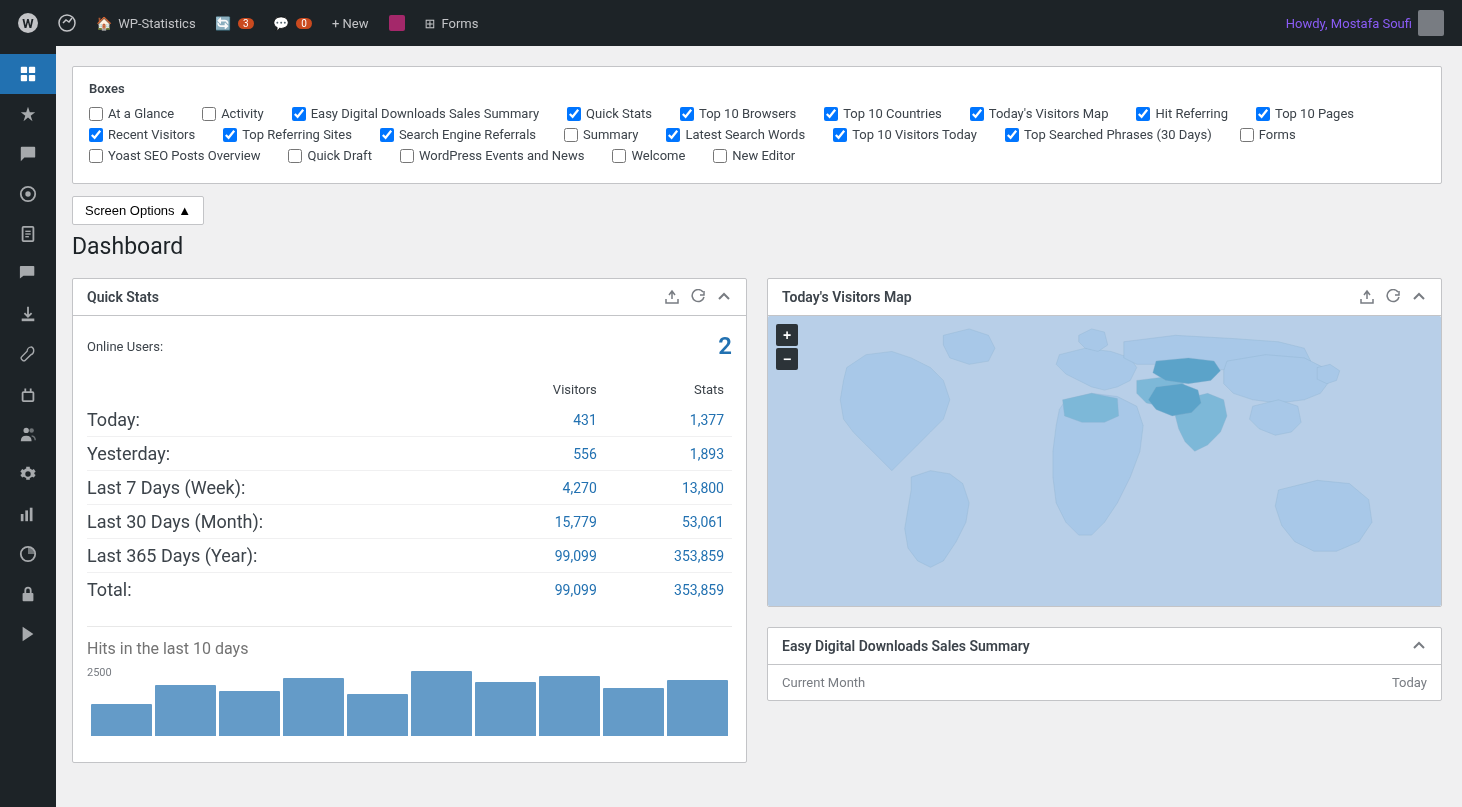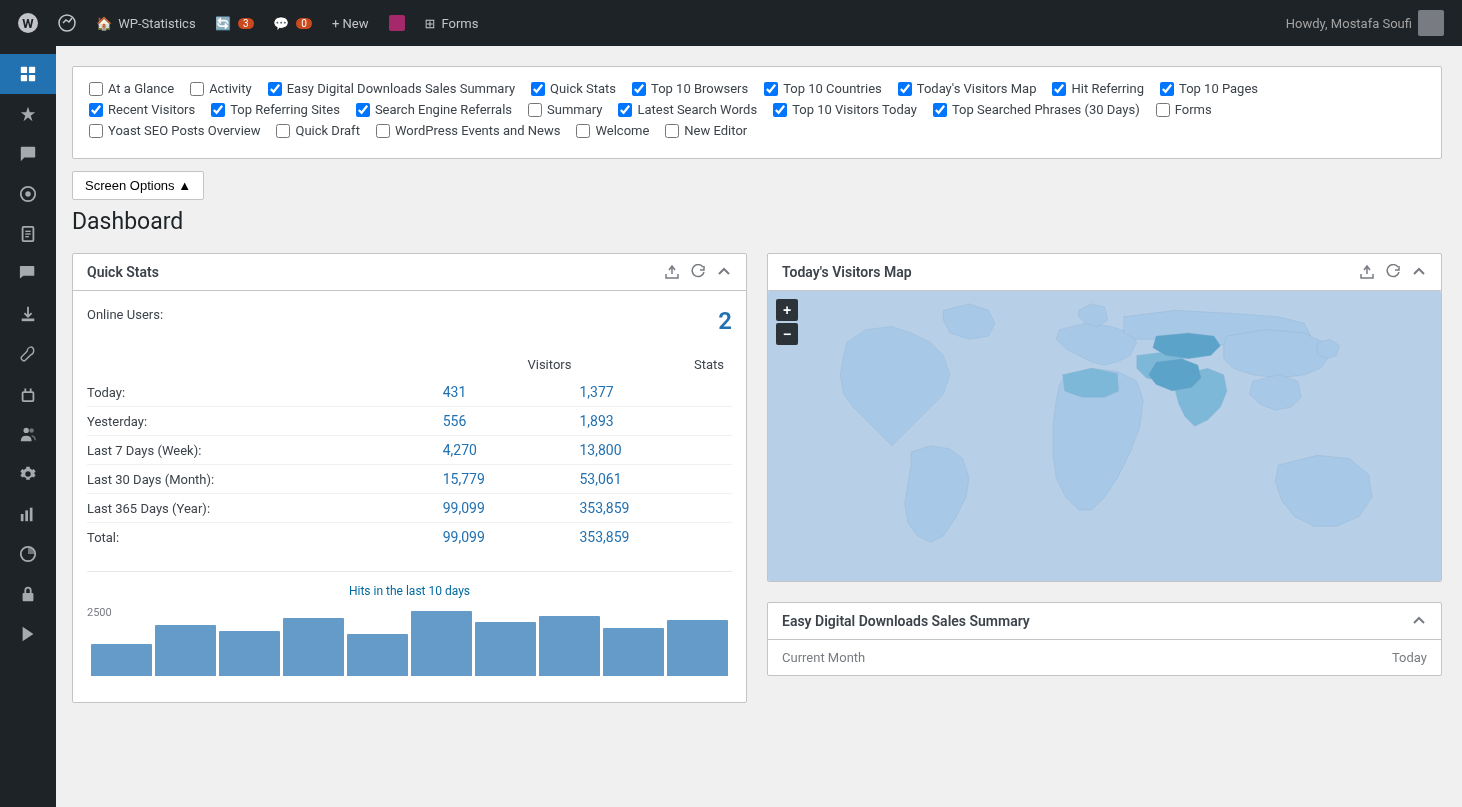--- a/index.html
+++ b/index.html
@@ -25,21 +25,21 @@
       white-space: nowrap;
     }
     .adminbar-item .wp-logo {
       width: 20px; height: 20px;
       background: #c3c4c7;
       border-radius: 50%;
       display: flex; align-items: center; justify-content: center;
       color: #1d2327; font-weight: bold; font-size: 13px;
     }
     .adminbar-right { display: flex; align-items: center; }
-    .adminbar-right .adminbar-item { color: #a3a3a3; }
+    .adminbar-right .adminbar-item { color: #8b5cf6; }
     .badge {
       background: #ca4a1f;
       color: #fff;
       border-radius: 10px;
       padding: 0 5px;
       font-size: 10px;
       min-width: 16px;
       text-align: center;
     }
 
@@ -70,21 +70,21 @@
 
     
     #boxes-panel {
       background: #fff;
       border: 1px solid #c3c4c7;
       border-radius: 2px;
       padding: 14px 16px;
       margin-bottom: 12px;
     }
     .boxes-title { font-weight: 600; margin-bottom: 10px; font-size: 13px; }
-    .boxes-row { display: flex; flex-wrap: wrap; gap: 6px 16px; align-items: center; margin-bottom: 6px; }
+    .boxes-row { display: flex; flex-wrap: wrap; gap: 6px 28px; align-items: center; margin-bottom: 6px; }
     .checkbox-item { display: flex; align-items: center; gap: 5px; font-size: 13px; white-space: nowrap; }
     .checkbox-item input[type=checkbox] { width: 14px; height: 14px; }
 
     
     #screen-options-wrap {
       display: flex; justify-content: flex-start; margin-bottom: 8px;
     }
     #screen-options-btn {
       background: #fff;
       border: 1px solid #c3c4c7;
@@ -125,41 +125,41 @@
     .widget-header-actions { display: flex; align-items: center; gap: 10px; }
     .widget-action-btn {
       background: none; border: none; cursor: pointer;
       color: #787c82; font-size: 14px;
       display: flex; align-items: center;
     }
     .widget-body { padding: 16px 14px; }
 
     
     .online-users-row {
-      display: flex; justify-content: space-between;
+      display: flex; align-items: center; justify-content: space-between;
       margin-bottom: 16px;
     }
     .online-users-count { font-size: 24px; font-weight: 600; color: #2271b1; }
 
     .stats-table { width: 100%; border-collapse: collapse; }
     .stats-table th {
       text-align: right; color: #3c434a; font-weight: 400;
       padding: 6px 8px 6px 0; font-size: 13px;
     }
     .stats-table th:first-child { text-align: left; }
     .stats-table td {
-      padding: 6px 8px 6px 0;
+      text-align: right; padding: 6px 8px 6px 0;
       font-size: 14px; color: #2271b1; font-weight: 400;
     }
-    .stats-table td:first-child { text-align: left; color: #3c434a; font-size: 13px; }
+    .stats-table td:first-child { text-align: left; color: #3c434a; font-size: 18px; }
     .stats-table tr:not(:last-child) td { border-bottom: 1px solid #f0f0f1; }
 
     
     .chart-section { margin-top: 20px; padding-top: 12px; border-top: 1px solid #e8e8e8; }
-    .chart-title { text-align: center; font-size: 12px; color: #0369a1; margin-bottom: 8px; }
+    .chart-title { text-align: left; font-size: 16px; color: #737373; margin-bottom: 8px; }
     .chart-container { position: relative; height: 80px; }
     .chart-bars { display: flex; align-items: flex-end; gap: 3px; height: 70px; padding: 0 4px; }
     .chart-bar { flex: 1; background: #2271b1; opacity: 0.7; min-height: 2px; border-radius: 1px 1px 0 0; }
     .chart-y-label { position: absolute; left: 0; top: 0; font-size: 11px; color: #787c82; }
 
     
     .map-container {
       background: #b8cfe8;
       border-radius: 2px;
       height: 290px;
@@ -332,20 +332,21 @@
     <div class="menu-item">
       <svg viewBox="0 0 20 20" fill="currentColor">
           <polygon points="4,2 16,10 4,18"></polygon>
         </svg>
     </div>
   </div>
 
   <div id="wpcontent">
 
     <div id="boxes-panel">
+      <div class="boxes-title">Boxes</div>
       <div class="boxes-row">
         <label class="checkbox-item">
             <input type="checkbox" style="">
             <span>At a Glance</span>
           </label>
         <label class="checkbox-item">
             <input type="checkbox" style="">
             <span>Activity</span>
           </label>
         <label class="checkbox-item">

